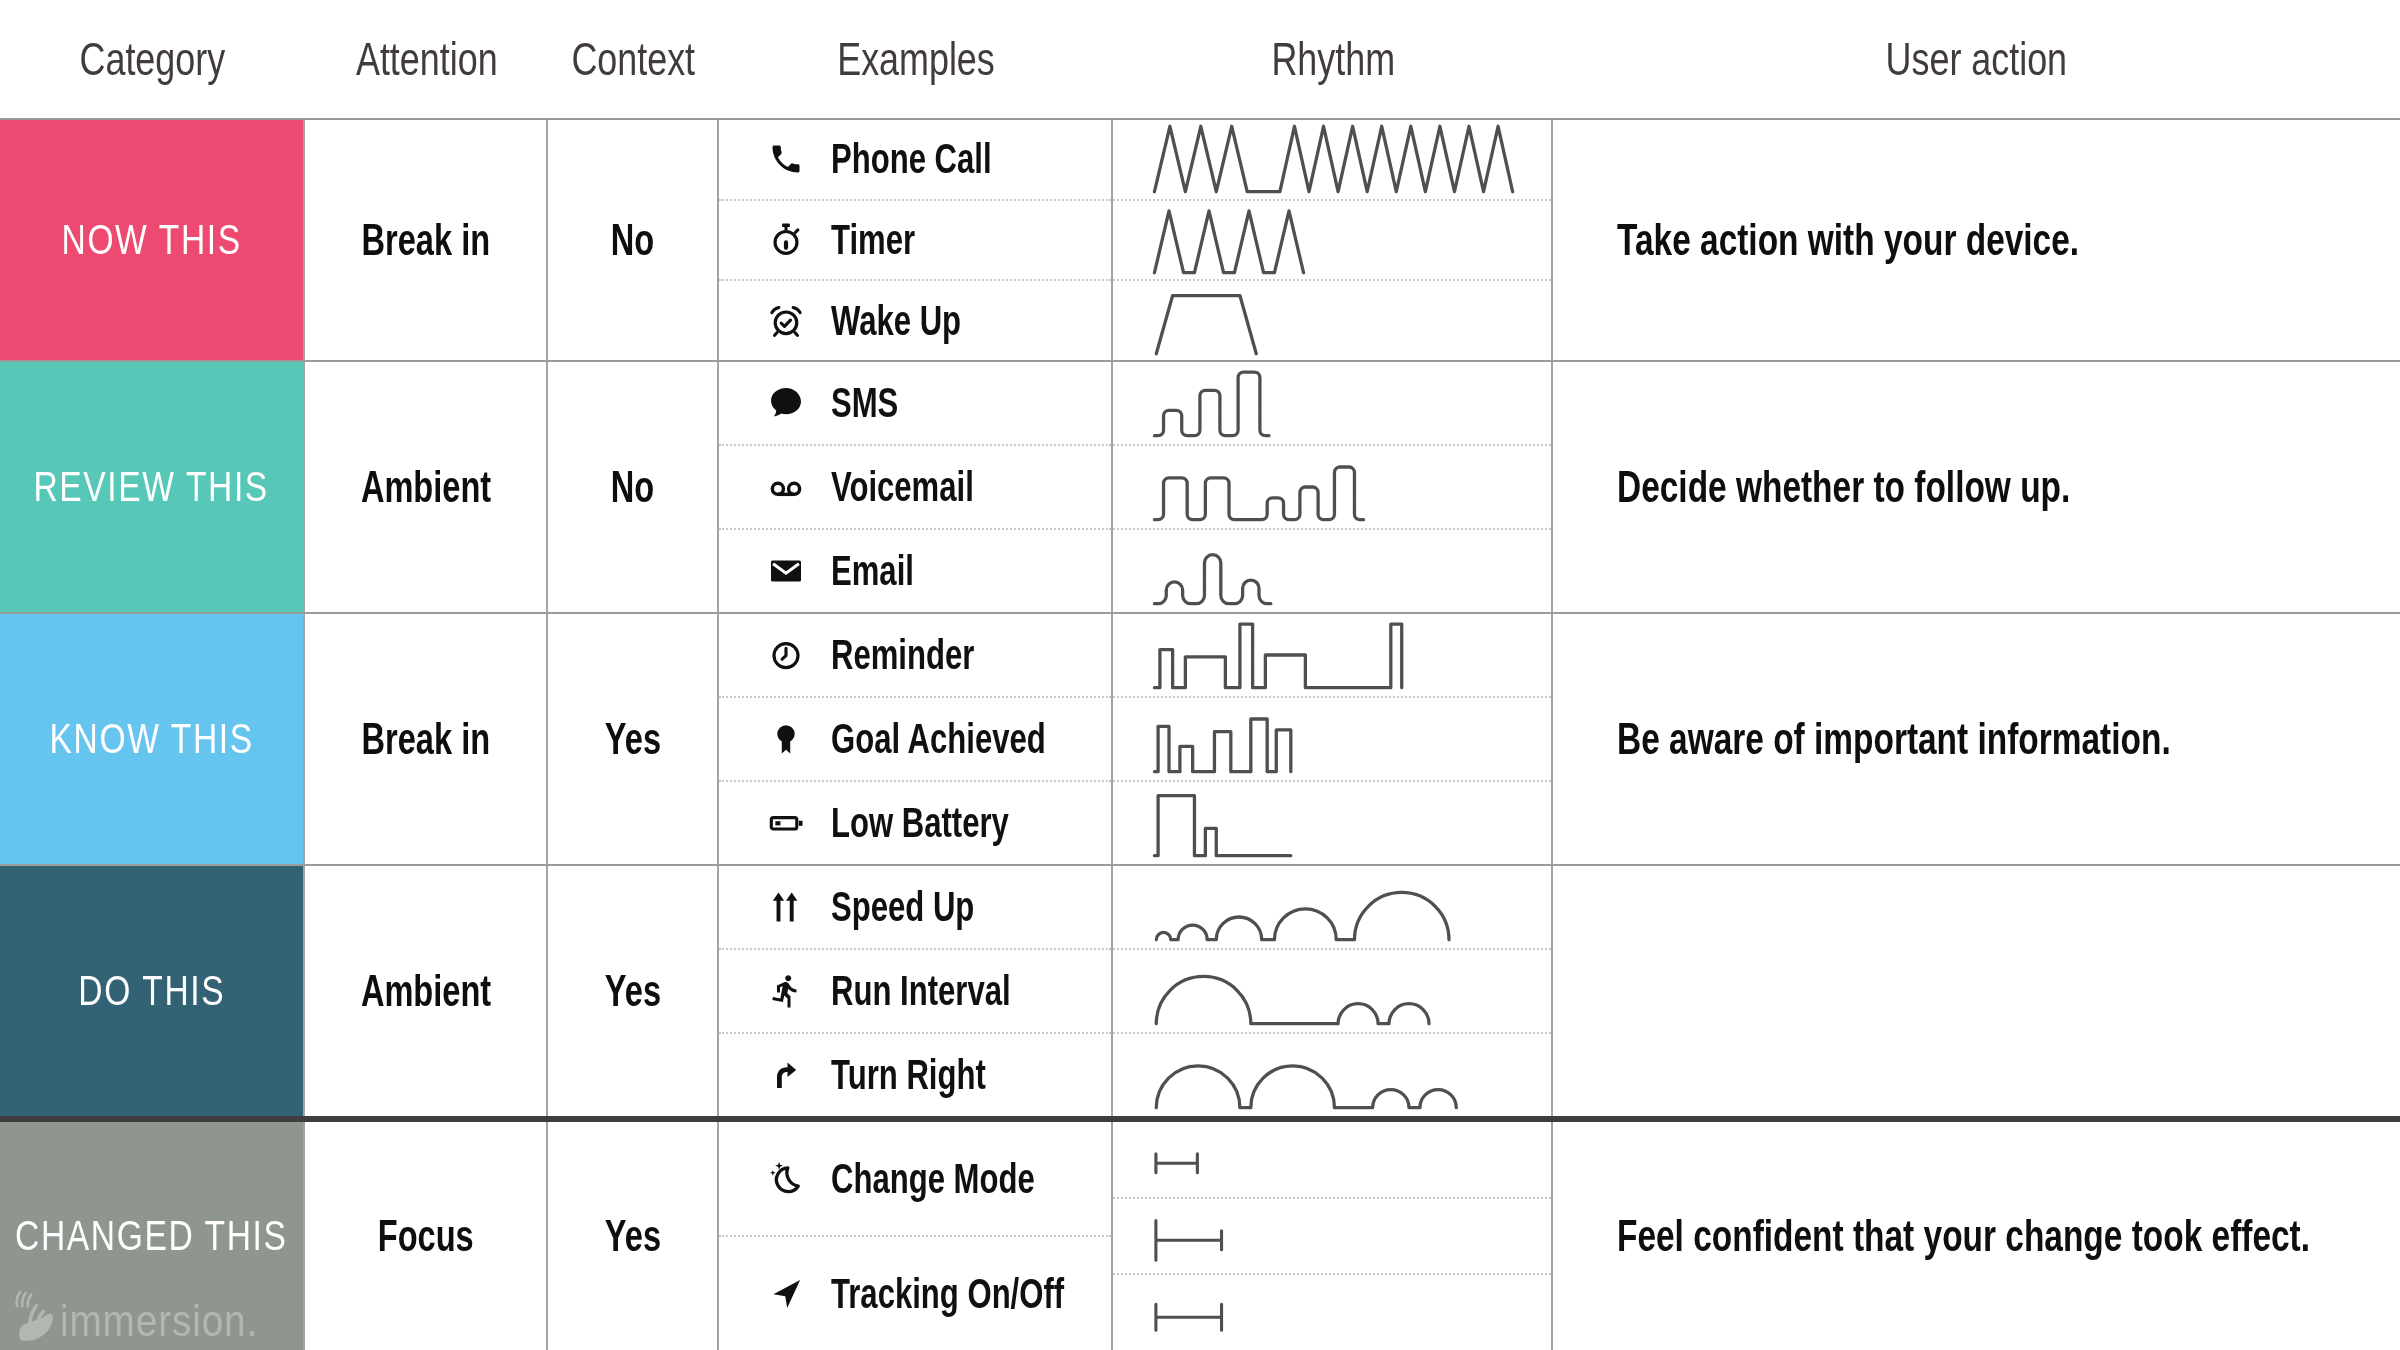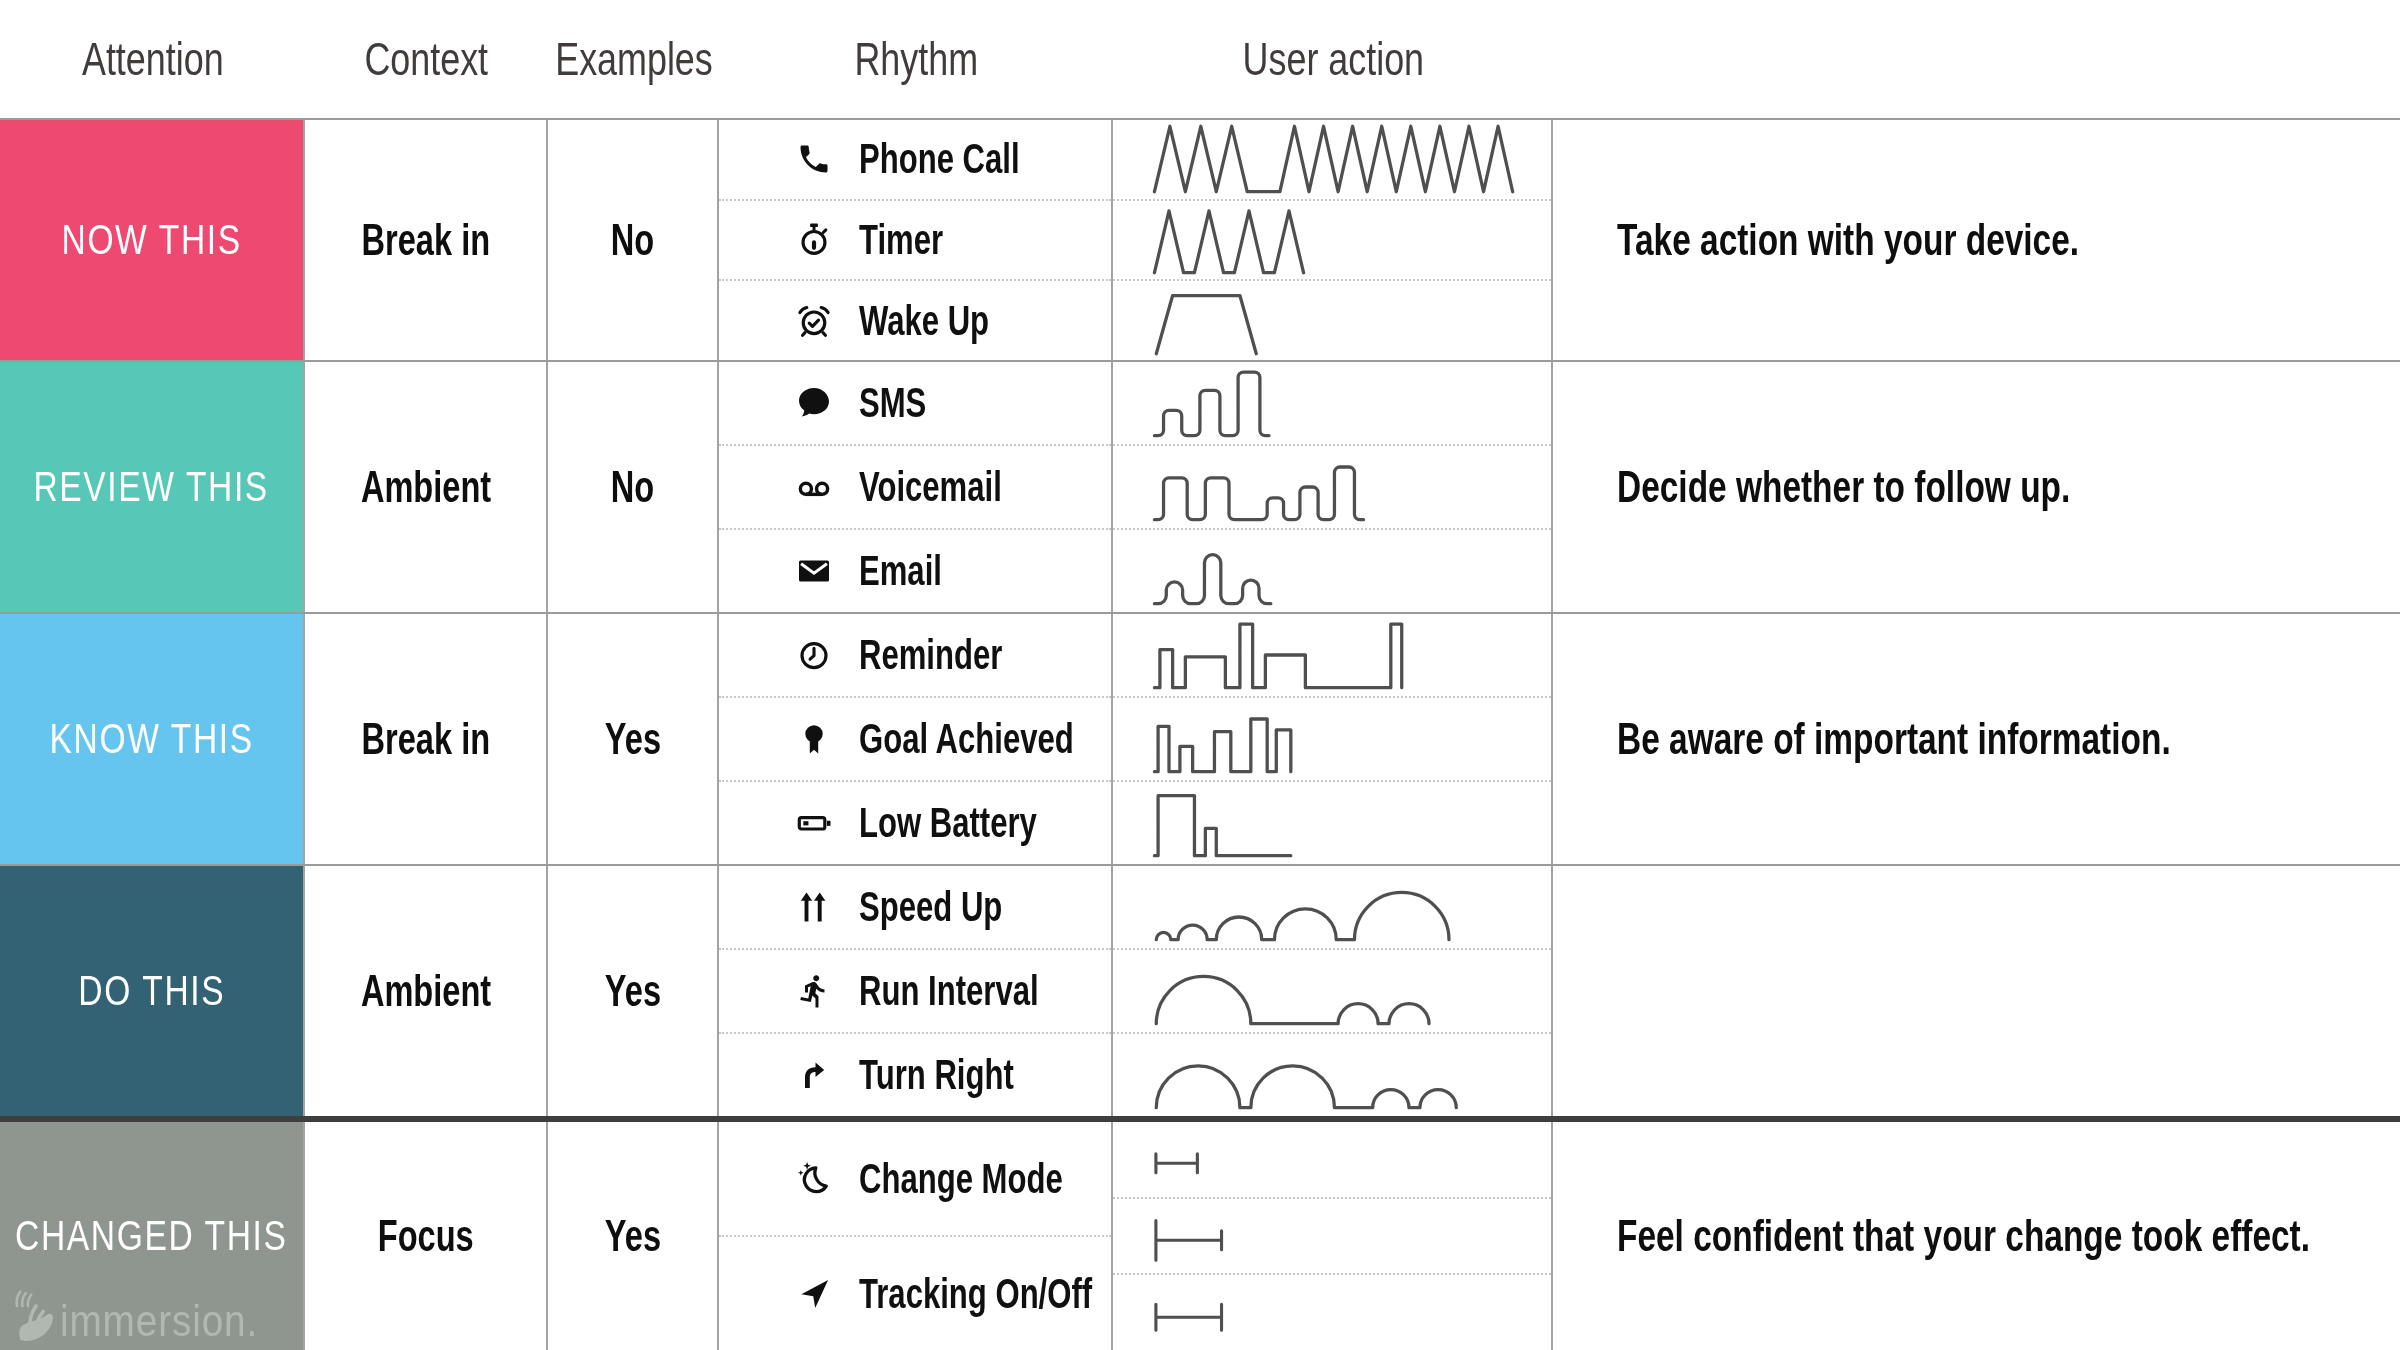--- a/index.html
+++ b/index.html
@@ -13,39 +13,42 @@
   .crow.r1{height:240px;}
   .crow.r2,.crow.r3,.crow.r4{border-top:2px solid #9b9b9b;}
   .crow.r5{height:234px;border-top:6px solid #3e3e3e;}
   .cell{height:100%;}
   .cat{display:flex;align-items:center;justify-content:center;border-right:2px solid #a3a3a3;}
   .cat-label{color:#ffffff;font-size:42px;letter-spacing:2px;transform:scaleX(.8);transform-origin:center center;white-space:nowrap;}
   .mid{display:flex;align-items:center;justify-content:center;border-right:2px solid #a3a3a3;}
   .cond{font-size:44px;font-weight:bold;color:#0e0e0e;transform:scaleX(.74);transform-origin:center center;white-space:nowrap;}
   .excol{display:flex;flex-direction:column;border-right:2px solid #a3a3a3;}
   .rycol{display:flex;flex-direction:column;border-right:2px solid #a3a3a3;}
-  .ex{flex:1 1 0;display:flex;align-items:center;padding-left:76px;gap:26px;min-height:0;}
+  .ex{flex:1 1 0;display:flex;align-items:center;padding-left:48px;gap:26px;min-height:0;}
   .ry{flex:1 1 0;display:flex;align-items:center;padding-left:36px;min-height:0;}
   .excol .ex:not(:first-child),.rycol .ry:not(:first-child){border-top:2px dotted #c8c8c8;}
   .icon{width:38px;height:38px;display:flex;align-items:center;justify-content:center;flex:0 0 38px;}
   .exlabel{font-size:42px;font-weight:bold;transform:scaleX(.74);transform-origin:left center;white-space:nowrap;}
   .ua{display:flex;align-items:center;padding-left:64px;}
   .ua .cond{transform-origin:left center;transform:scaleX(.76);}
   .wave{fill:none;stroke:#4f4f4f;stroke-width:3.6;stroke-linejoin:round;stroke-linecap:round;}
   .rysvg{display:block;}
   .watermark{position:absolute;left:12px;bottom:4px;display:flex;align-items:flex-end;gap:4px;opacity:.85;}
   .wm-text{font-size:44px;font-weight:400;color:#b7bdb7;transform:scaleX(.88);transform-origin:left bottom;letter-spacing:1px;white-space:nowrap;}
 </style>
 </head>
 <body>
 
 <div class="table">
 
   <div class="hrow">
     <div class="hcell">
+        <span class="hlabel">Category</span>
+      </div>
+    <div class="hcell">
         <span class="hlabel">Attention</span>
       </div>
     <div class="hcell">
         <span class="hlabel">Context</span>
       </div>
     <div class="hcell">
         <span class="hlabel">Examples</span>
       </div>
     <div class="hcell">
         <span class="hlabel">Rhythm</span>

